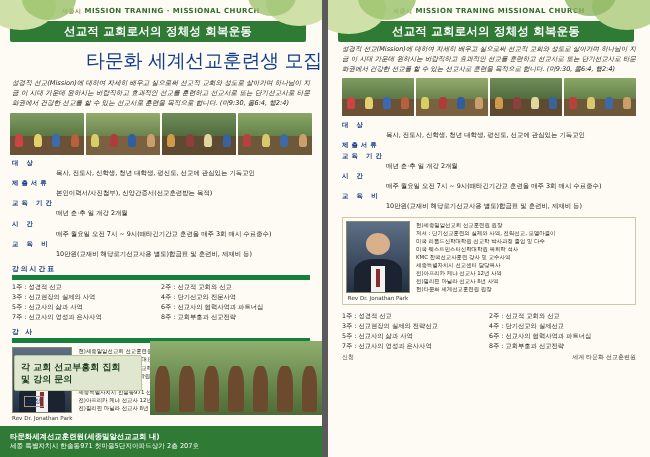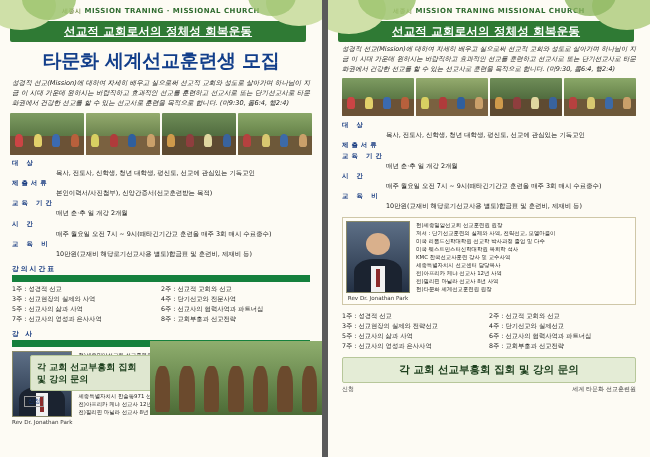--- a/index.html
+++ b/index.html
@@ -17,24 +17,24 @@
   .topband .blob{position:absolute;border-radius:50%;}
   
   .eyebrow{
     text-align:center;font-size:7px;letter-spacing:.5px;color:#2f6b2f;
     padding-top:7px;font-weight:bold;
   }
   .eyebrow .sm{color:#7a8f4b;font-size:6px;}
   .titlebar{
     margin:5px 16px 0 10px;background:#2f7a34;color:#fff;
     text-align:center;font-size:11.5px;font-weight:bold;padding:3px 0;
-    border-radius:2px;letter-spacing:.2px;text-decoration:underline;
+    border-radius:2px;letter-spacing:.2px;
   }
   .bigtitle{
-    text-align:center;color:#123e8a;font-weight:bold;
+    text-align:right;color:#123e8a;font-weight:normal;
     font-size:19px;margin:6px 0 4px 0;letter-spacing:-.3px;
   }
   .bigtitle.r{font-size:19px;}
   
   .para{
     margin:2px 12px 4px 12px;font-size:6.6px;line-height:1.55;color:#222;
     text-align:justify;
     font-style:italic;
   }
   
@@ -45,21 +45,21 @@
   .ph .figs{position:absolute;left:0;right:0;bottom:18%;height:46%;display:flex;justify-content:space-around;align-items:flex-end;}
   .ph .fig{width:11%;height:70%;border-radius:40% 40% 20% 20%;}
   
   .info{margin:4px 12px 0 12px;font-size:6.4px;color:#111;line-height:1.45;}
   .info .row{display:flex;margin-bottom:1px;justify-content:space-between;}
   .info .lbl{width:44px;color:#15397f;font-weight:bold;letter-spacing:3px;flex:none;}
   .info .val{flex:1;margin-top:10px;}
   
   .sechead{
     margin:5px 12px 2px 12px;font-size:6.8px;font-weight:bold;color:#15397f;
-    border-bottom:7px solid #15803d;padding-bottom:1px;letter-spacing:2px;
+    border-bottom:5px solid #15803d;padding-bottom:1px;letter-spacing:2px;
   }
   .curr{margin:2px 12px;display:flex;flex-wrap:wrap;font-size:6.3px;line-height:1.6;color:#1b1b1b;}
   .curr div{width:50%;box-sizing:border-box;padding-right:4px;}
   
   .lect{margin:4px 12px 0 12px;display:flex;gap:6px;}
   .portrait{
     width:58px;height:64px;border:1px solid #8a8a6a;background:#2e3a4d;position:relative;overflow:hidden;flex:none;
   }
   .portrait .bg{position:absolute;inset:0;background:linear-gradient(#5d6f86,#233044);}
   .portrait .head{position:absolute;left:50%;top:16%;width:40%;height:32%;margin-left:-20%;background:#d9b08c;border-radius:50%;}
@@ -221,41 +221,45 @@
         <div>전)타문화세계선교훈련원 대표</div>
         <div>미국 리폼드신학대학원 선교학 박사</div>
         <div>미국 웨스트민스터신학대학원 목회학 석사</div>
         <div>KMC 한국선교사훈련 강사</div>
         <div>세종특별자치시 한솔동971 선교센터 담당</div>
         <div>전)아프리카 케냐 선교사 12년 사역</div>
         <div>전)필리핀 마닐라 선교사 8년 사역</div>
       </div>
     </div>
 
-    <div class="cta" style="width:128px;box-sizing:border-box;position:absolute;left:20px;bottom:66px;">
+    <div class="cta" style="width:128px;box-sizing:border-box;position:absolute;left:4px;bottom:66px;">
       <div>각 교회 선교부흥회 집회</div>
       <div>및 강의 문의</div>
     </div>
     <div class="apply" style="position:absolute;left:12px;bottom:50px;">
       <span class="tag">신청</span>
     </div>
 
     <div class="bottomphoto">
       <div class="bp-sky"></div>
       <div class="bp-figs">
         <i></i>
           <i></i>
           <i></i>
           <i></i>
           <i></i>
           <i></i>
           <i></i>
       </div>
     </div>
 
+    <div class="footbar">
+      <div>타문화세계선교훈련원(세종밀알선교교회 내)</div>
+      <div class="sub">세종 특별자치시 한솔동971 첫마을5단지아파트상가 2층 207호</div>
+    </div>
   </div>
 
   <div class="flyer right r">
 
     <div class="topband">
       <span class="blob" style="left:-16px;top:-16px;width:74px;height:50px;background:#cfe0a8;"></span>
       <span class="blob" style="left:30px;top:-24px;width:58px;height:44px;background:#9fc470;opacity:.85;"></span>
       <span class="blob" style="right:-12px;top:-18px;width:70px;height:48px;background:#bcd491;"></span>
       <span class="blob" style="right:34px;top:-26px;width:52px;height:42px;background:#8fb862;opacity:.8;"></span>
     </div>
@@ -363,21 +367,20 @@
       <div>1주 : 성경적 선교</div>
       <div>2주 : 선교적 교회와 선교</div>
       <div>3주 : 선교현장의 실제와 전략선교</div>
       <div>4주 : 단기선교와 실제선교</div>
       <div>5주 : 선교사의 삶과 사역</div>
       <div>6주 : 선교사의 협력사역과 파트너십</div>
       <div>7주 : 선교사의 영성과 은사사역</div>
       <div>8주 : 교회부흥과 선교전략</div>
     </div>
 
-    <div class="rcta">각 교회 선교부흥회 집회 및 강의 문의</div>
 
     <div class="rapply">
       <span>신청</span>
       <span>세계 타문화 선교훈련원</span>
     </div>
 
   </div>
 
 </div>
 

